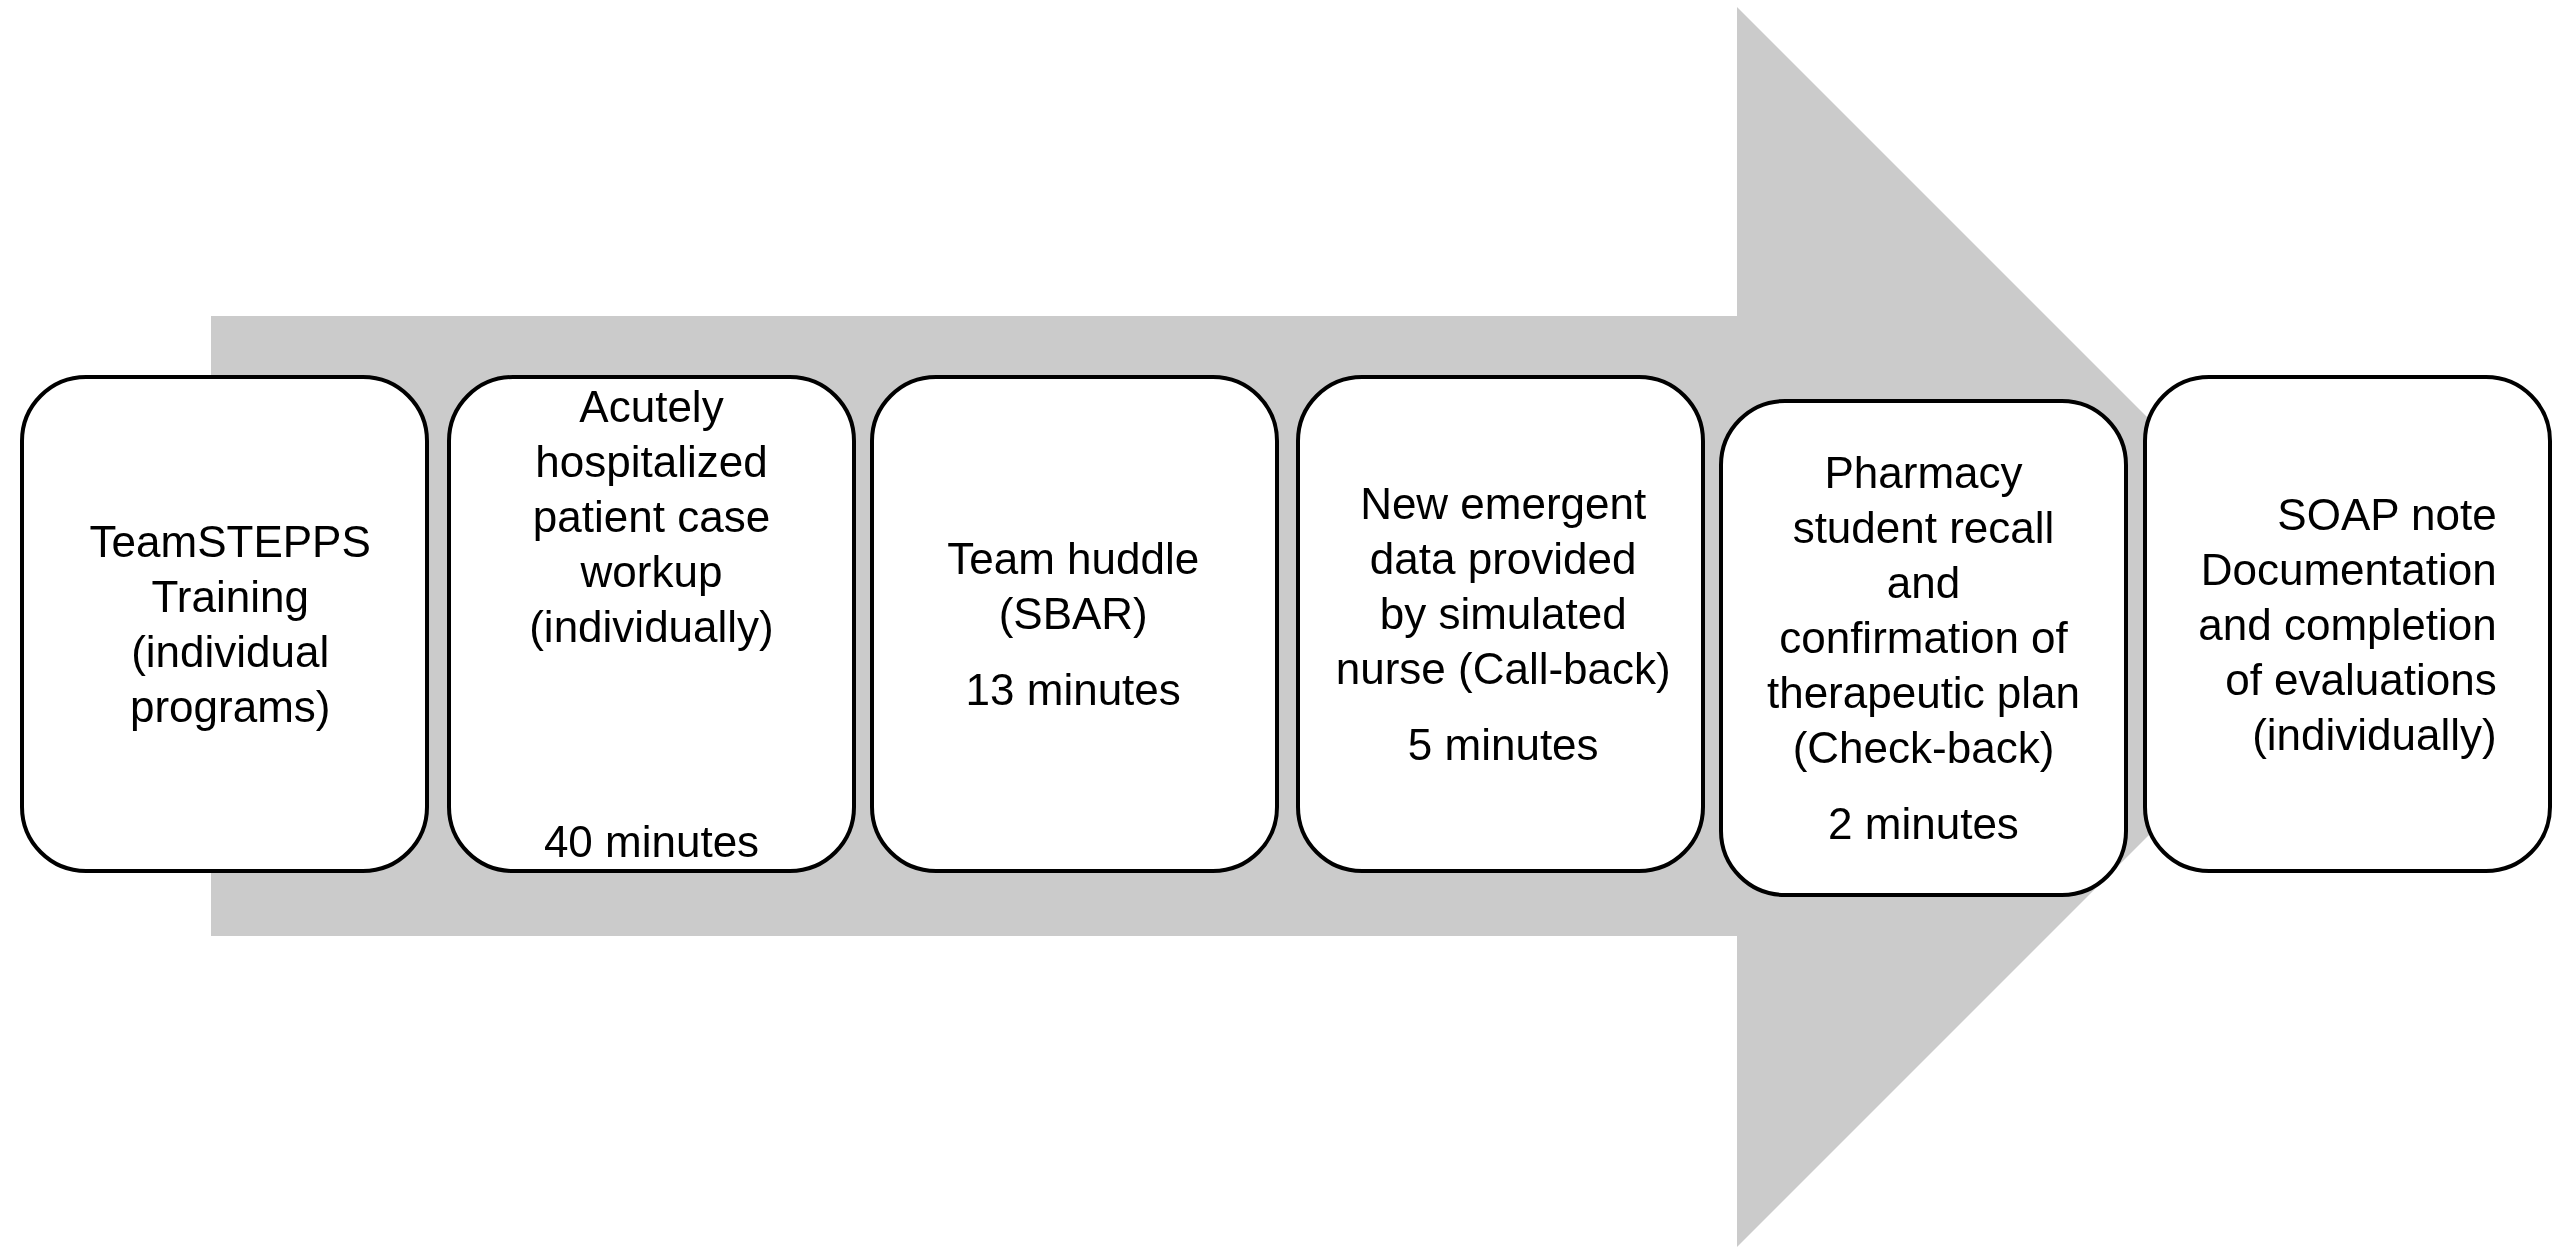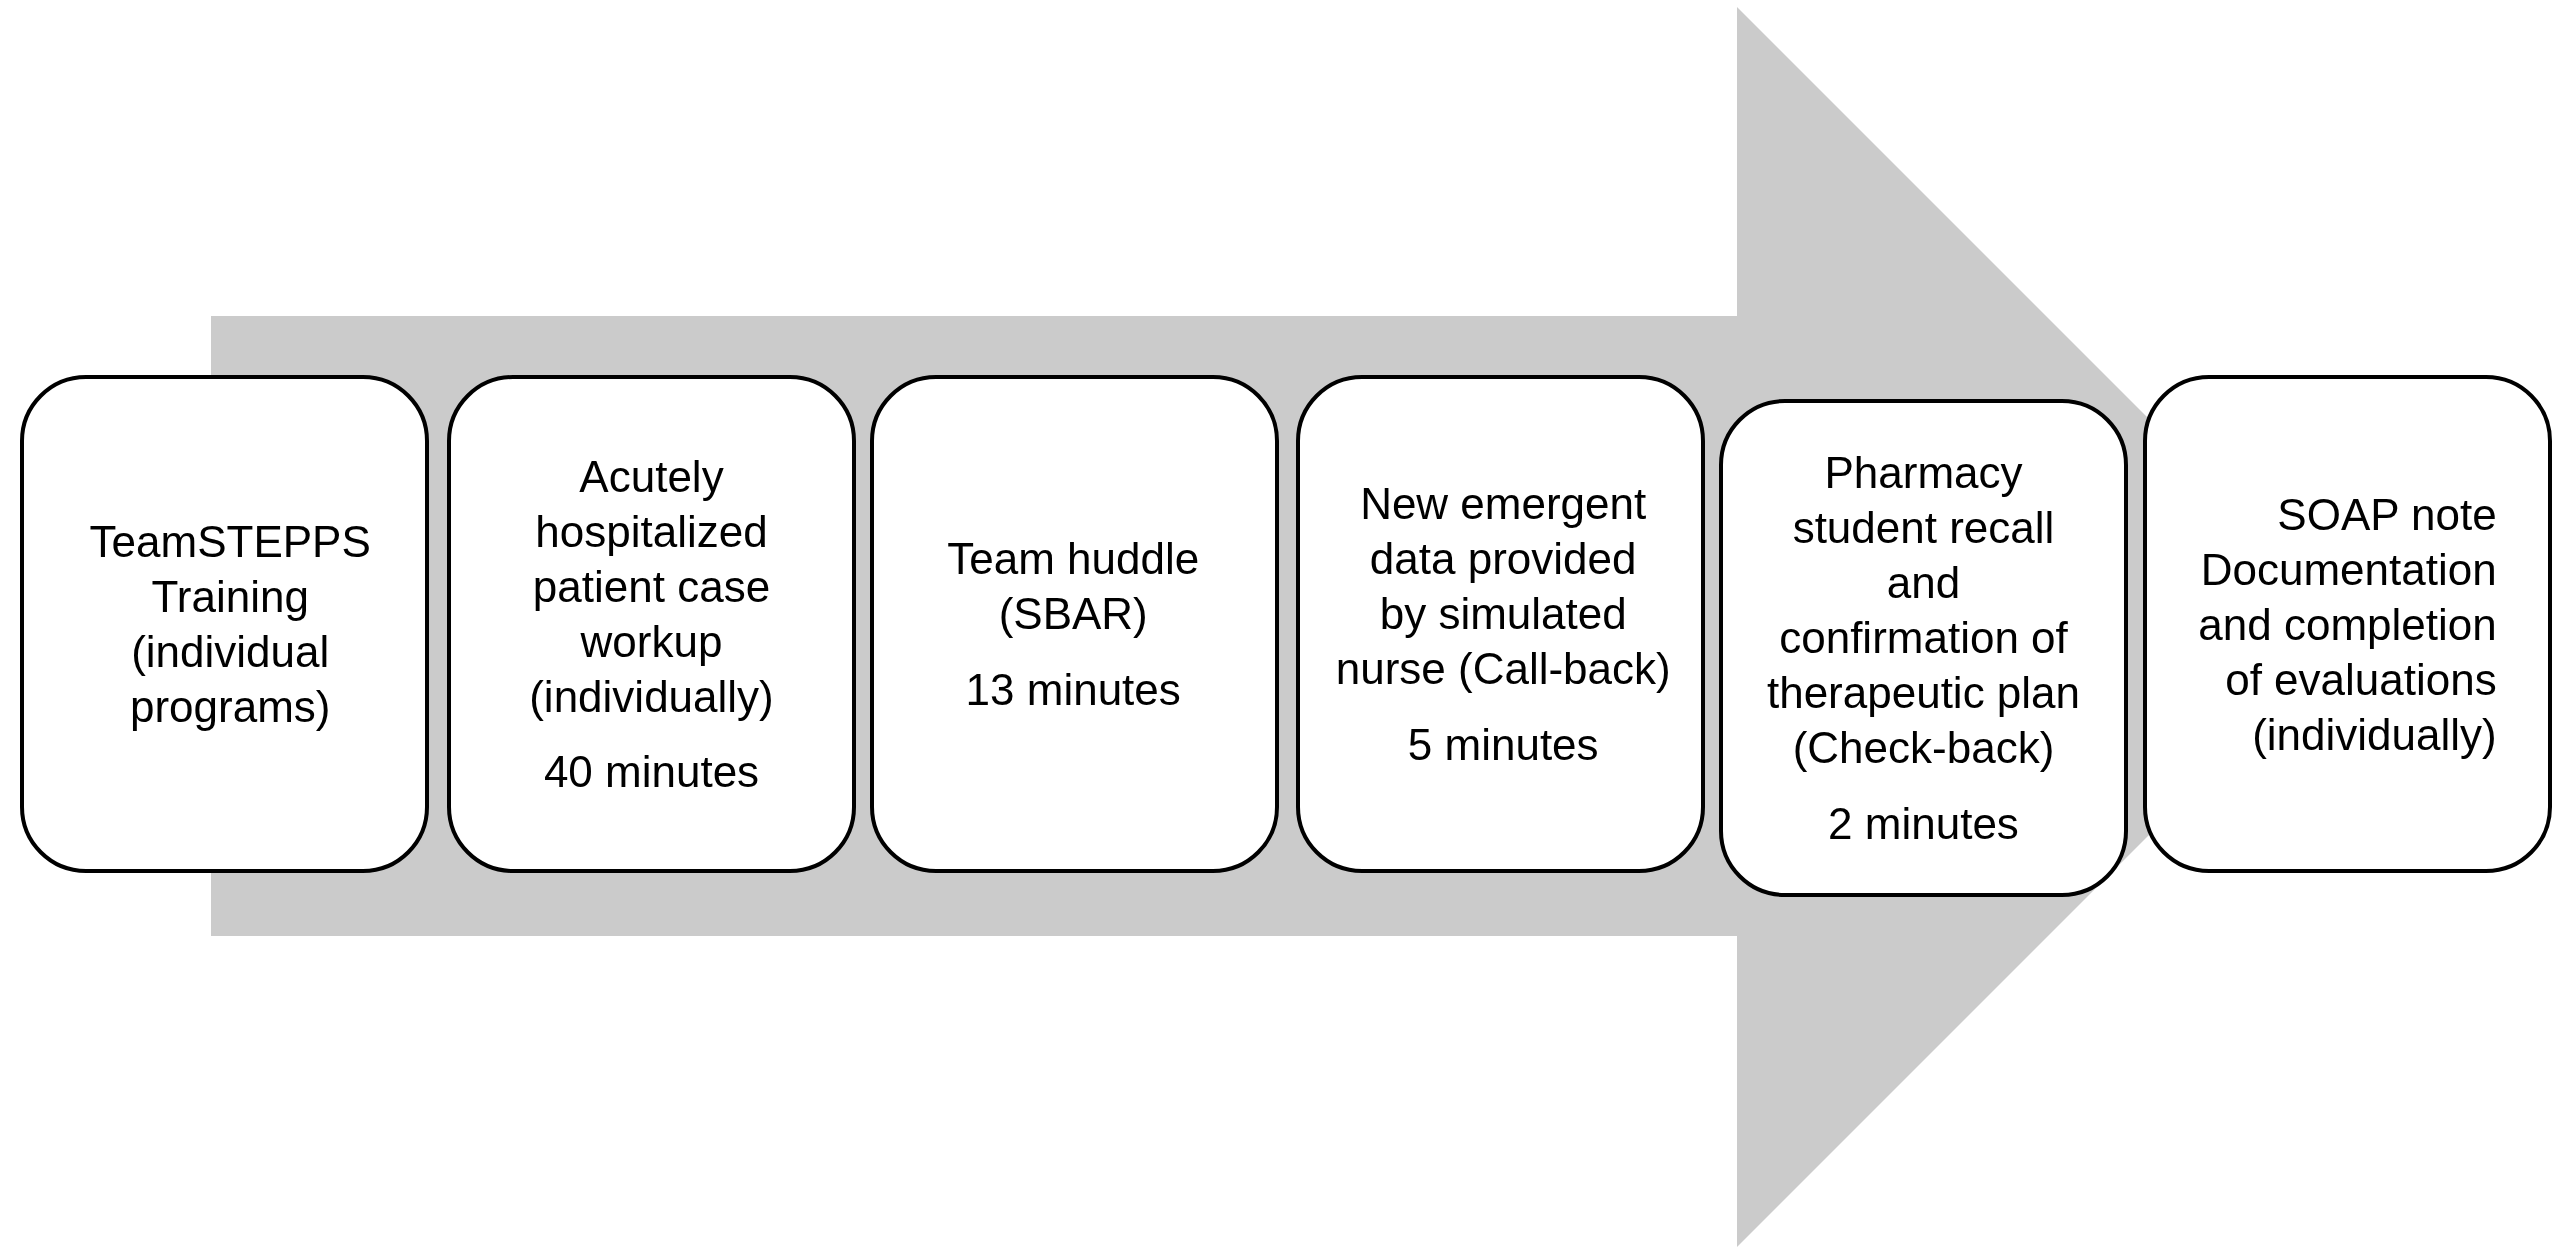--- a/index.html
+++ b/index.html
@@ -58,21 +58,21 @@
   }
   .stage-duration {
     white-space: pre-line;
     margin-top: 20.6px;
   }
   .stage-duration:empty {
     display: none;
     margin: 0;
   }
   .s1 { left: 19.5px; padding-left: 23px; }
-  .s2 { left: 447px; }
+  .s2 { left: 447px; justify-content: space-between; }
   .s3 { left: 870px; padding-left: 8px; }
   .s4 { left: 1296px; padding-left: 16px; }
   .s5 { left: 1719px; margin-top: 24px; }
   .s6 { left: 2143px; text-align: right; }
 </style>
 </head>
 <body>
 
 <div class="canvas">
 

